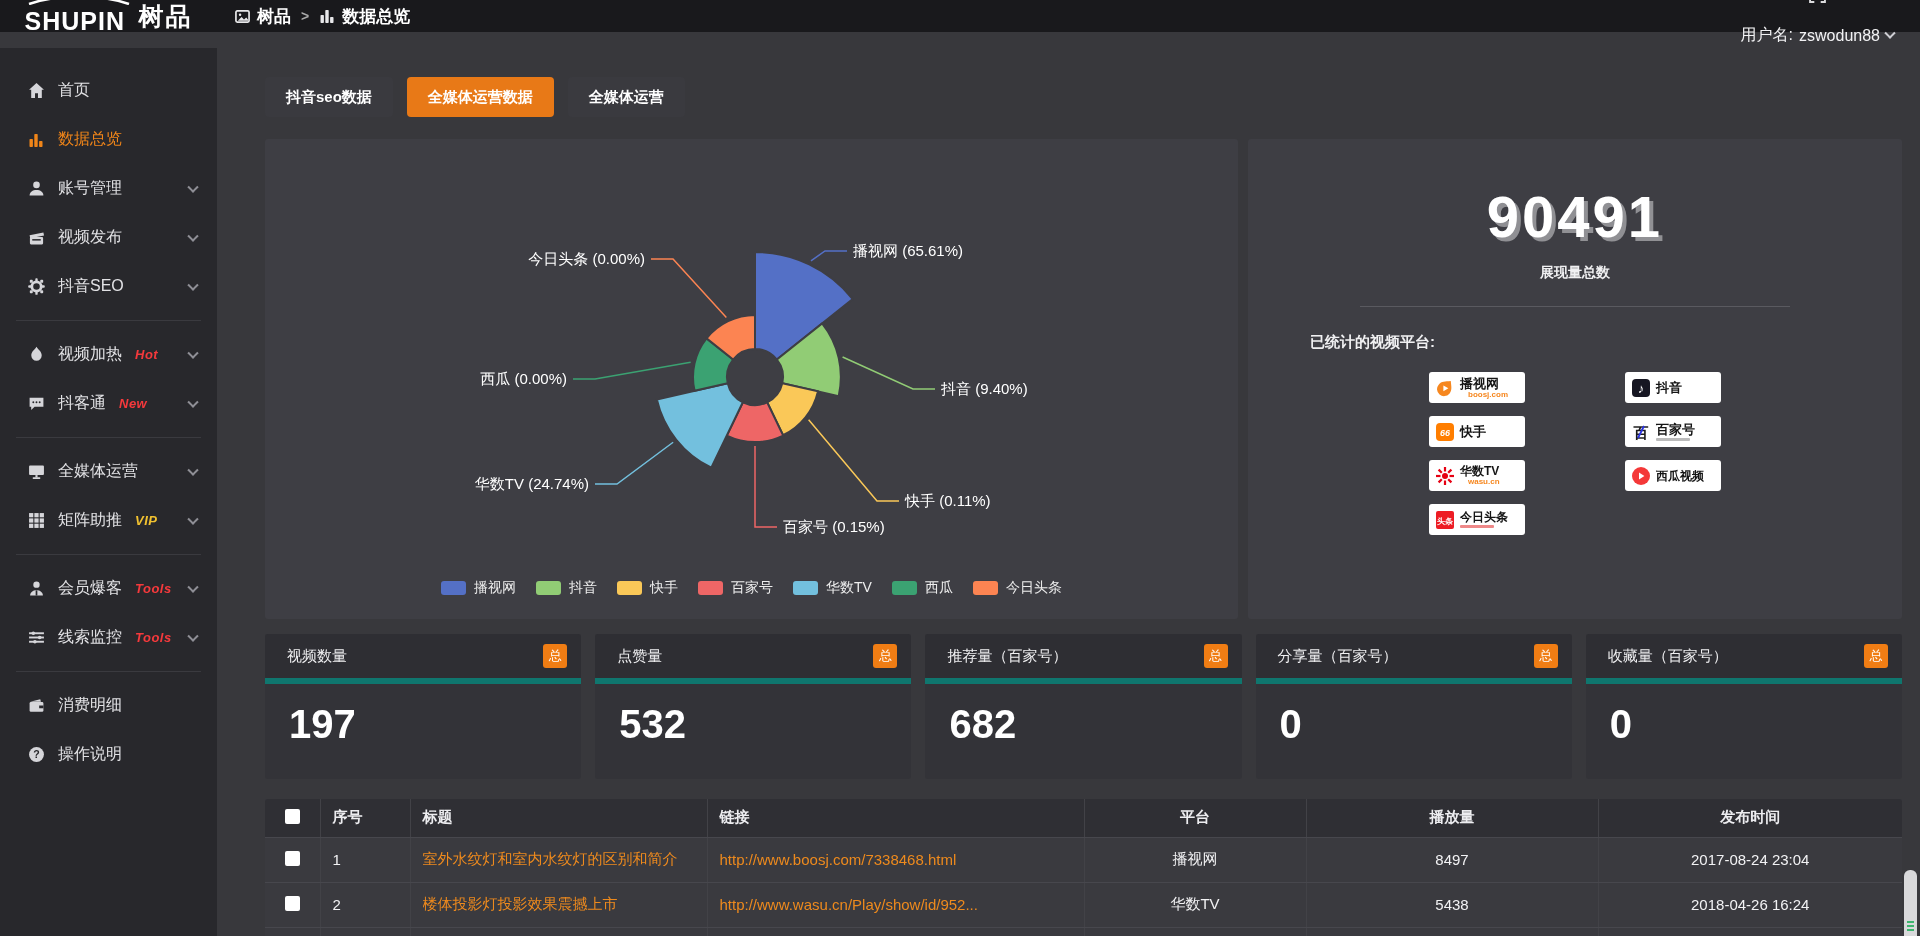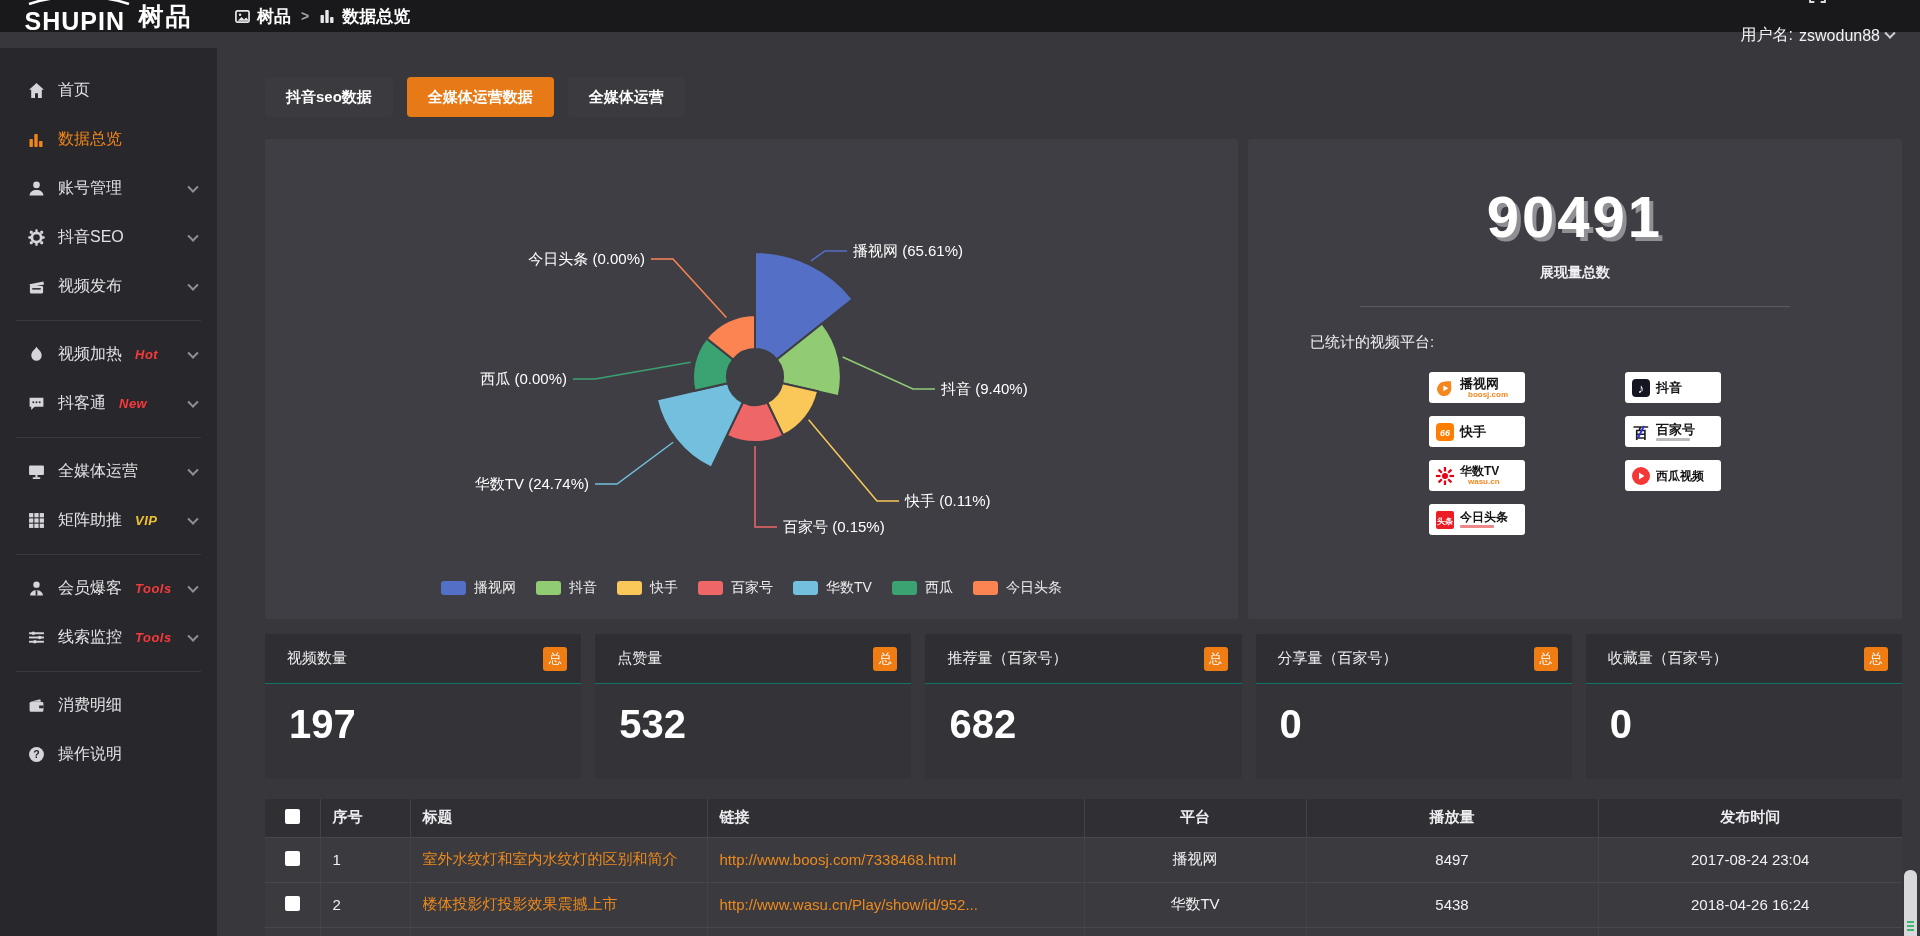--- a/index.html
+++ b/index.html
@@ -51,35 +51,35 @@
   .chart-card{width:973px;height:480px;background:var(--panel);border-radius:3px;position:relative;}
   .legend{position:absolute;left:0;right:0;bottom:22px;display:flex;justify-content:center;gap:20px;}
   .lg-item{display:flex;align-items:center;gap:8px;font-size:14px;color:#eee;cursor:pointer;}
   .lg-mark{width:25px;height:14px;border-radius:3px;display:inline-block;}
 
   .sum-card{flex:1;height:480px;background:var(--panel);border-radius:3px;text-align:center;}
   .big-num{margin-top:44px;font-size:58px;font-weight:bold;color:#fff;letter-spacing:3px;
     text-shadow:4px 4px 0 #909094;}
   .big-cap{margin-top:14px;font-size:14px;font-weight:bold;color:#f0f0f2;}
   .sum-hr{width:430px;height:1px;background:#5a5a60;margin:24px auto 0;}
-  .plat-label{text-align:left;margin:26px 0 0 62px;font-size:15px;font-weight:normal;color:#f0f0f2;}
+  .plat-label{text-align:left;margin:26px 0 0 62px;font-size:15px;font-weight:bold;color:#f0f0f2;}
   .plat-grid{display:flex;justify-content:center;gap:100px;margin-top:20px;}
   .plat-col{display:flex;flex-direction:column;gap:13px;}
   .plat-badge{width:96px;height:31px;background:#fff;border-radius:3px;display:flex;align-items:center;
     padding:0 6px;gap:5px;}
   .pb-ic{flex:0 0 auto;display:flex;}
   .pb-txt{display:flex;flex-direction:column;align-items:flex-start;line-height:1;}
   .pb-name{color:#151515;font-weight:bold;font-size:13px;white-space:nowrap;}
   .pb-sub{font-size:8px;color:#f6871f;font-weight:bold;margin-top:1px;margin-left:8px;}
   .pb-bar{width:34px;height:3px;border-radius:1px;margin-top:2px;}
 
   .stats-row{display:flex;gap:14px;margin-top:15px;}
   .stat-card{flex:1;height:145px;background:var(--card);border-radius:3px;overflow:hidden;}
   .stat-head{height:50px;background:var(--card-head);display:flex;align-items:center;
-    padding:0 14px 0 22px;border-bottom:1px solid #0f766e;}
+    padding:0 14px 0 22px;border-bottom:6px solid #0f766e;}
   .stat-title{font-size:15px;color:#f0f0f2;}
   .stat-badge{margin-left:auto;width:24px;height:24px;background:#f07d14;border-radius:3px;color:#fff;
     font-size:13px;display:flex;align-items:center;justify-content:center;}
   .stat-val{padding:18px 0 0 24px;font-size:40px;font-weight:bold;color:#fff;}
 
   .table-wrap{margin-top:20px;height:160px;overflow:hidden;border-radius:3px 3px 0 0;}
   table{width:100%;border-collapse:collapse;table-layout:fixed;background:#3a3a3f;}
   th{background:#2f2f34;height:38px;font-size:15px;font-weight:bold;color:#ededf0;}
   td{height:45px;font-size:15px;color:#f2f2f4;}
   th,td{border-bottom:1px solid #47474d;border-right:1px solid #424247;padding:0 12px;text-align:left;}
@@ -167,46 +167,46 @@
         <svg width="17" height="17" viewBox="0 0 16 16" fill="currentColor">
           <circle cx="8" cy="4.6" r="3.1"></circle>
           <path d="M1.5 14.5c0-3.4 2.9-5.2 6.5-5.2s6.5 1.8 6.5 5.2z"></path>
         </svg>
       </span>
       <span>账号管理</span>
       <span class="side-chev"><span class="chev"></span></span>
     </div>
     <div class="side-item">
       <span class="ic">
+        <svg width="17" height="17" viewBox="0 0 16 16" fill="currentColor">
+          <path d="M1.5 5.8l13-2.4.6 2.8-13 2.4z"></path>
+          <rect x="1.8" y="7.5" width="12.4" height="7" rx="1"></rect>
+          <rect x="4" y="9.5" width="8" height="1.4" fill="#28282c"></rect>
+        </svg>
+      </span>
+      <span>视频发布</span>
+      <span class="side-chev"><span class="chev"></span></span>
+    </div>
+    <div class="side-item">
+      <span class="ic">
         <svg width="17" height="17" viewBox="0 0 16 16">
           <g fill="currentColor">
             <circle cx="8" cy="8" r="4.4" fill="none" stroke="currentColor" stroke-width="2.6"></circle>
             <rect x="6.9" y="0.2" width="2.2" height="3.4" rx="0.8"></rect>
             <rect x="6.9" y="12.4" width="2.2" height="3.4" rx="0.8"></rect>
             <rect x="0.2" y="6.9" width="3.4" height="2.2" rx="0.8"></rect>
             <rect x="12.4" y="6.9" width="3.4" height="2.2" rx="0.8"></rect>
             <rect x="1.7" y="1.7" width="2.8" height="2.8" rx="0.8"></rect>
             <rect x="11.5" y="1.7" width="2.8" height="2.8" rx="0.8"></rect>
             <rect x="1.7" y="11.5" width="2.8" height="2.8" rx="0.8"></rect>
             <rect x="11.5" y="11.5" width="2.8" height="2.8" rx="0.8"></rect>
           </g>
         </svg>
       </span>
       <span>抖音SEO</span>
-      <span class="side-chev"><span class="chev"></span></span>
-    </div>
-    <div class="side-item">
-      <span class="ic">
-        <svg width="17" height="17" viewBox="0 0 16 16" fill="currentColor">
-          <path d="M1.5 5.8l13-2.4.6 2.8-13 2.4z"></path>
-          <rect x="1.8" y="7.5" width="12.4" height="7" rx="1"></rect>
-          <rect x="4" y="9.5" width="8" height="1.4" fill="#28282c"></rect>
-        </svg>
-      </span>
-      <span>视频发布</span>
       <span class="side-chev"><span class="chev"></span></span>
     </div>
     <div class="side-div"></div>
     <div class="side-item">
       <span class="ic">
         <svg width="17" height="17" viewBox="0 0 16 16" fill="currentColor">
           <path d="M8 .8c1.9 3 4.9 4.6 4.9 8.1A4.9 4.9 0 1 1 3.1 8.9C3.1 5.4 6.1 3.8 8 .8z"></path>
         </svg>
       </span>
       <span>视频加热</span>

